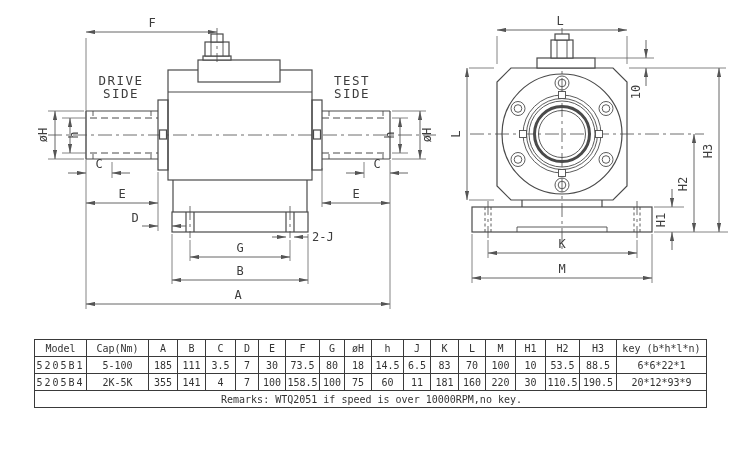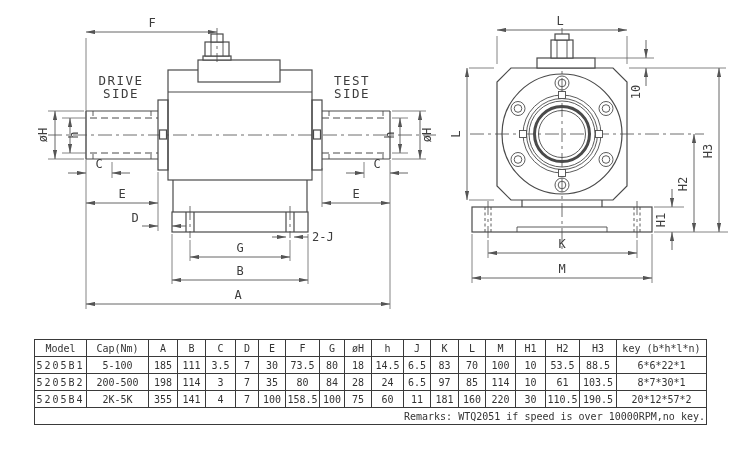--- a/index.html
+++ b/index.html
@@ -16,21 +16,21 @@
   .cl  {stroke:#4a4a4a;stroke-width:0.8;fill:none;stroke-dasharray:14 4 3 4;}
   .dimtext{font-size:12px;}
   .sidetext{font-size:12.5px;letter-spacing:1.5px;}
   .thick{stroke:#4a4a4a;stroke-width:3;fill:none;}
 
   #dimtable{position:absolute;left:34px;top:339px;width:592px;border-collapse:collapse;
             table-layout:fixed;font-size:10px;color:#333;}
   #dimtable td{border:1px solid #3a3a3a;text-align:center;height:16px;padding:0 1px;
                overflow:hidden;white-space:nowrap;}
   #dimtable td.model{letter-spacing:2px;border-radius:8px;}
-  #dimtable td.remarks{text-align:right;padding-left:3px;}
+  #dimtable td.remarks{text-align:center;padding-left:3px;}
 </style>
 </head>
 <body>
 <div id="page">
 
 
 
 <svg width="750" height="335" viewBox="0 0 750 335">
   <defs>
     <marker id="arr" orient="auto-start-reverse" markerWidth="11" markerHeight="5" refX="10.5" refY="2.5">
@@ -362,60 +362,39 @@
           <td>6.5</td>
           <td>83</td>
           <td>70</td>
           <td>100</td>
           <td>10</td>
           <td>53.5</td>
           <td>88.5</td>
           <td>6*6*22*1</td>
         </tr>
         <tr>
-          <td class="model">5205B2</td>
-          <td>200-500</td>
-          <td>198</td>
-          <td>114</td>
-          <td>3</td>
-          <td>7</td>
-          <td>35</td>
-          <td>80</td>
-          <td>84</td>
-          <td>28</td>
-          <td>24</td>
-          <td>6.5</td>
-          <td>97</td>
-          <td>85</td>
-          <td>114</td>
-          <td>10</td>
-          <td>61</td>
-          <td>103.5</td>
-          <td>8*7*30*1</td>
-        </tr>
-        <tr>
           <td class="model">5205B4</td>
           <td>2K-5K</td>
           <td>355</td>
           <td>141</td>
           <td>4</td>
           <td>7</td>
           <td>100</td>
           <td>158.5</td>
           <td>100</td>
           <td>75</td>
           <td>60</td>
           <td>11</td>
           <td>181</td>
           <td>160</td>
           <td>220</td>
           <td>30</td>
           <td>110.5</td>
           <td>190.5</td>
-          <td>20*12*57*2</td>
+          <td>20*12*93*9</td>
         </tr>
         <tr>
           <td colspan="19" class="remarks">Remarks: WTQ2051 if speed is over 10000RPM,no key.</td>
         </tr>
       </tbody>
 </table>
 
 
 
 </div>

